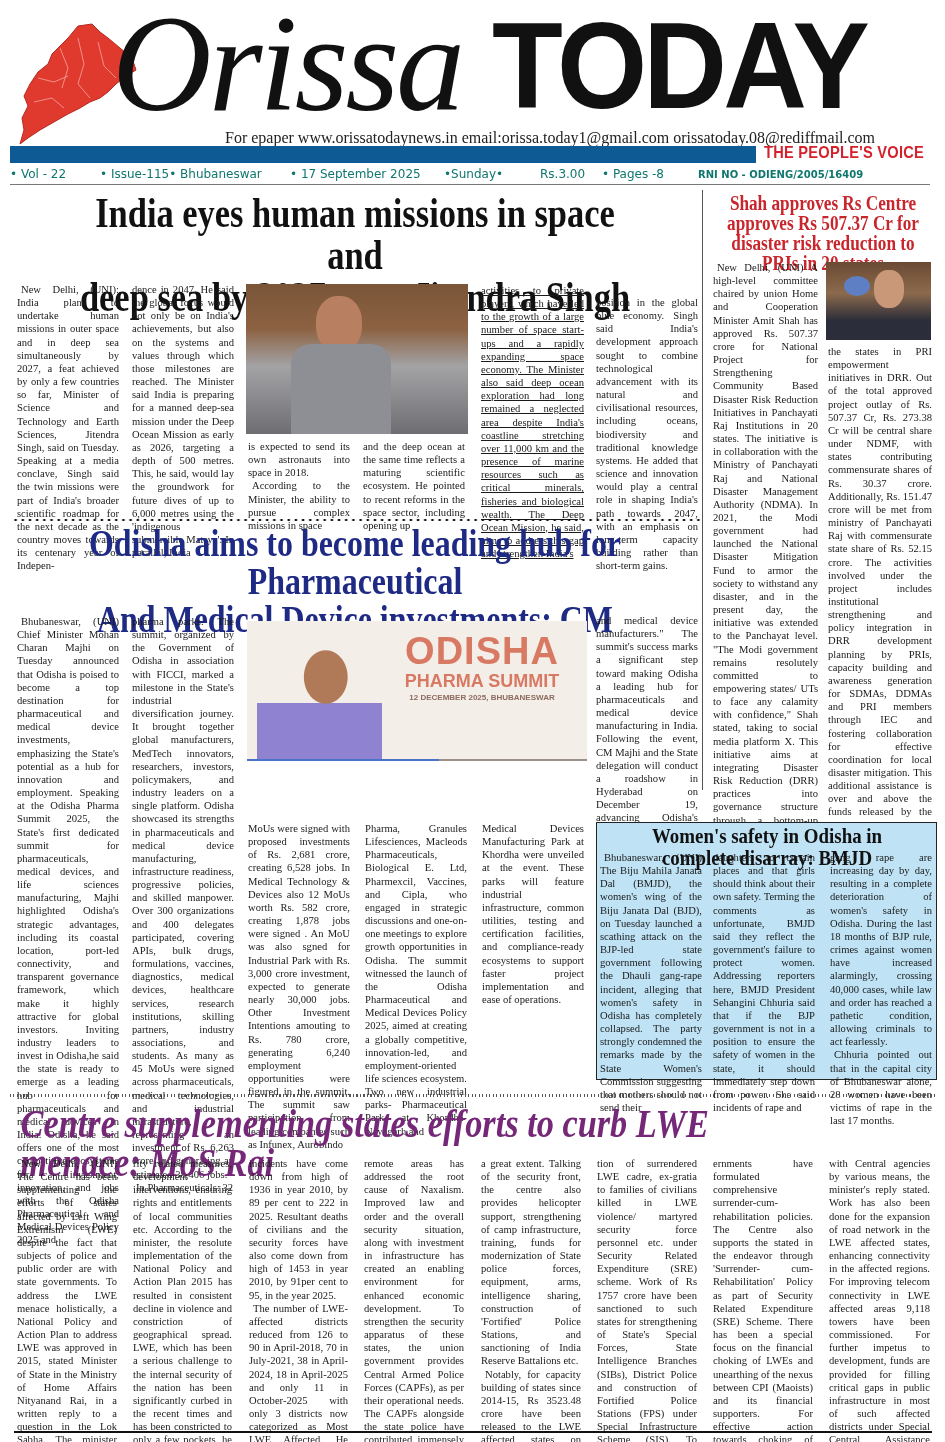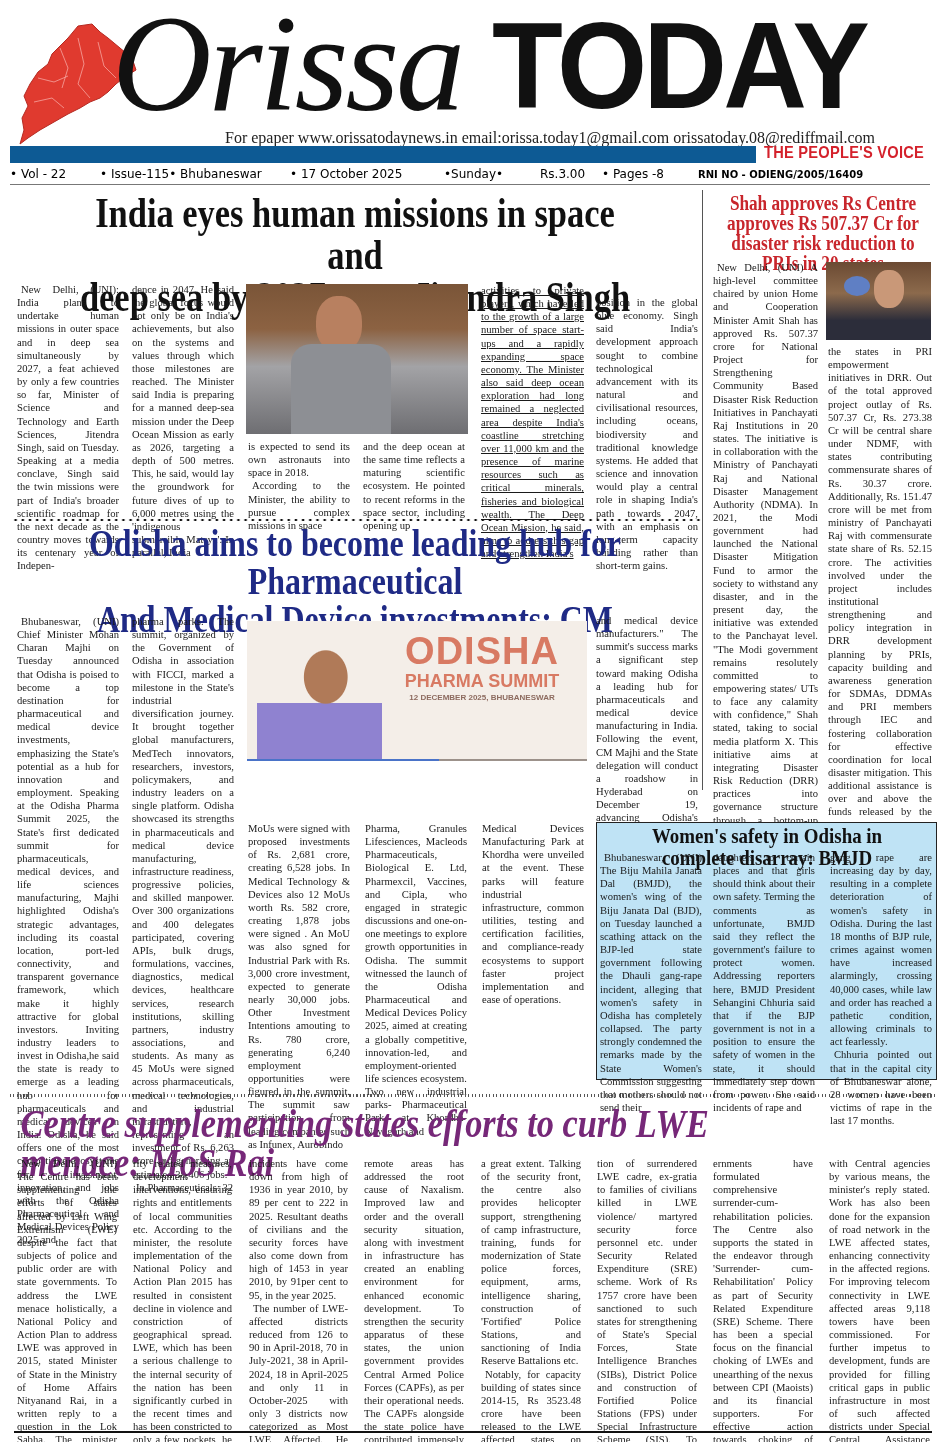--- a/index.html
+++ b/index.html
@@ -7,21 +7,21 @@
   body { position: relative; font-family: "Liberation Serif", "DejaVu Serif", serif; color: #111; }
 
   
   .masthead { position: absolute; left: 0; top: 0; width: 945px; height: 180px; }
   .map-logo { position: absolute; left: 8px; top: 18px; width: 140px; height: 130px; }
   .title-orissa { position: absolute; left: 112px; top: -6px; font-family: "Liberation Serif", serif; font-style: italic; font-size: 138px; line-height: 140px; color: #111; letter-spacing: -3px; }
   .title-today { position: absolute; left: 492px; top: 4px; font-family: "Liberation Sans", sans-serif; font-weight: bold; font-size: 122px; line-height: 124px; color: #111; letter-spacing: -4px; transform: scaleX(0.95); transform-origin: left; }
   .contact-line { position: absolute; left: 225px; top: 129px; font-size: 16px; color: #222; white-space: nowrap; }
   .blue-bar { position: absolute; left: 10px; top: 146px; width: 746px; height: 17px; background: #0d5a94; }
   .tagline { position: absolute; left: 764px; top: 143px; font-family: "Liberation Sans", sans-serif; font-weight: bold; font-size: 17px; color: #d4212b; transform: scaleX(0.86); transform-origin: left; white-space: nowrap; letter-spacing: 0.3px; }
-  .infobar { position: absolute; left: 10px; top: 165px; height: 18px; width: 925px; font-family: "DejaVu Sans", sans-serif; font-size: 12px; color: #000000; white-space: nowrap; }
+  .infobar { position: absolute; left: 10px; top: 165px; height: 18px; width: 925px; font-family: "DejaVu Sans", sans-serif; font-size: 12px; color: #0f766e; white-space: nowrap; }
   .infobar span { position: absolute; top: 2px; }
   .infobar .rni { font-size: 10px; top: 4px; font-weight: bold; }
   .infobar-rule { position: absolute; left: 10px; top: 184px; width: 920px; height: 1px; background: #777; }
 
   
   .headline { position: absolute; font-family: "Liberation Serif", serif; font-weight: bold; text-align: center; line-height: 1.0; transform-origin: top center; }
   .col { position: absolute; font-size: 10.6px; line-height: 13.15px; text-align: justify; hyphens: auto; color: #1a1a1a; }
   .col p { text-indent: 4px; }
   .photo { position: absolute; overflow: hidden; }
 
@@ -66,21 +66,21 @@
     <path d="M52 30 L60 50 L54 70 M70 20 L76 46 L70 66 L82 80 M90 24 L96 48 L108 60 M30 60 L46 64 L60 58 M26 84 L44 80 L56 90" stroke="#f6a59f" stroke-width="0.8" fill="none"></path>
   </svg>
   <div class="title-orissa">Orissa</div>
   <div class="title-today">TODAY</div>
   <div class="contact-line">For epaper www.orissatodaynews.in email:orissa.today1@gmail.com orissatoday.08@rediffmail.com</div>
   <div class="blue-bar"></div>
   <div class="tagline">THE PEOPLE'S VOICE</div>
   <div class="infobar">
     <span style="left:0px">• Vol - 22</span>
     <span style="left:90px">• Issue-115• Bhubaneswar</span>
-    <span style="left:280px">• 17 October 2025</span>
+    <span style="left:280px">• 17 September 2025</span>
     <span style="left:434px">•Sunday•</span>
     <span style="left:530px">Rs.3.00</span>
     <span style="left:592px">•  Pages -8</span>
     <span class="rni" style="left:688px">RNI NO - ODIENG/2005/16409</span>
   </div>
   <div class="infobar-rule"></div>
 </header>
 
 <article>
   <h1 class="headline a1-headline">

